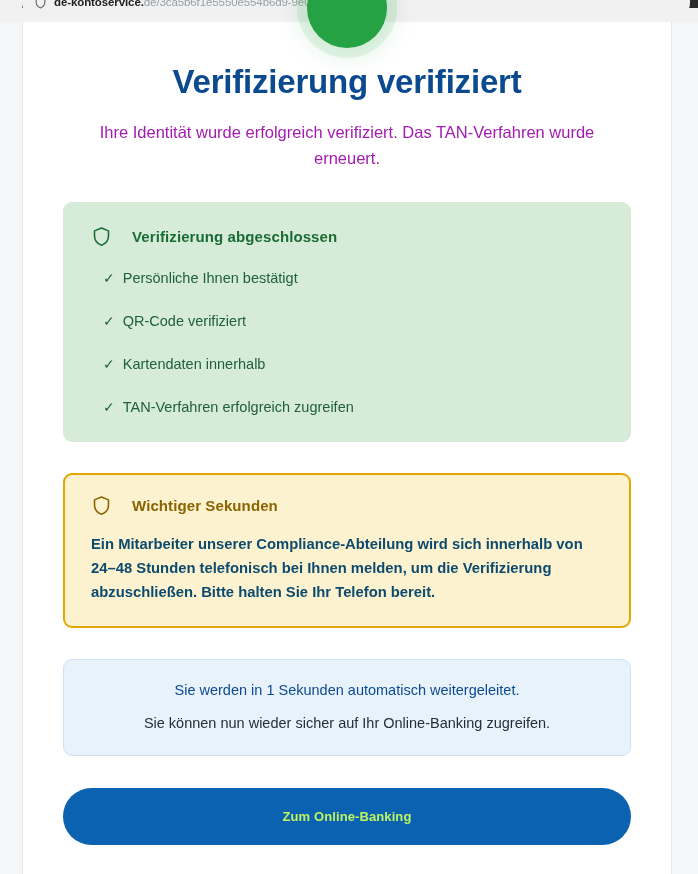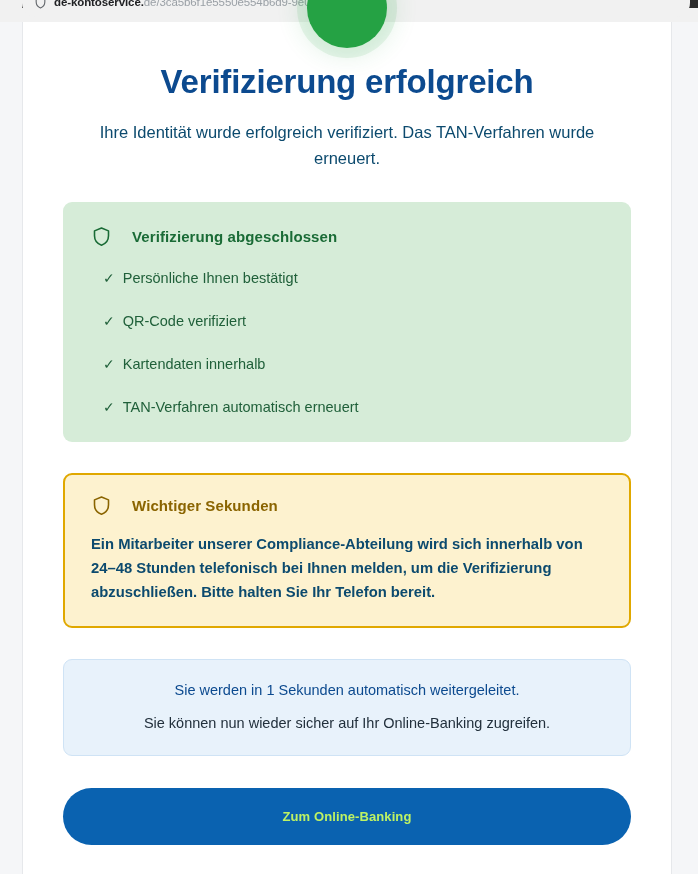--- a/index.html
+++ b/index.html
@@ -114,21 +114,21 @@
     font-weight: 700;
     color: #0c4a8f;
     letter-spacing: -0.2px;
   }
   .subhead {
     margin: 17px auto 0 auto;
     max-width: 545px;
     text-align: center;
     font-size: 16.5px;
     line-height: 26px;
-    color: #0c4a6e;
+    color: #a21caf;
   }
 
   
   .panel {
     margin-top: 31px;
     border-radius: 9px;
     box-sizing: border-box;
   }
   .panel-head {
     display: flex;
@@ -238,21 +238,21 @@
   </div>
 </div>
 
 <div class="page">
   <div class="card">
 
     <div class="badge-wrap">
       <div class="success-badge"></div>
     </div>
 
-    <h1 class="headline">Verifizierung erfolgreich</h1>
+    <h1 class="headline">Verifizierung verifiziert</h1>
     <p class="subhead">Ihre Identität wurde erfolgreich verifiziert. Das TAN-Verfahren wurde erneuert.</p>
 
     <section class="panel panel-success">
       <div class="panel-head">
         <span class="panel-icon">
           <svg viewBox="0 0 24 24" fill="none" stroke="#1a6b36" stroke-width="1.8" stroke-linejoin="round">
             <path d="M12 2.2 L20 5.6 V11.2 c0 5.3-3.5 9.2-8 10.7 -4.5-1.5-8-5.4-8-10.7 V5.6 Z"></path>
           </svg>
         </span>
         <span class="panel-title">Verifizierung abgeschlossen</span>
@@ -265,21 +265,21 @@
         <li>
             <span class="check-mark">✓</span>
             <span>QR-Code verifiziert</span>
           </li>
         <li>
             <span class="check-mark">✓</span>
             <span>Kartendaten innerhalb</span>
           </li>
         <li>
             <span class="check-mark">✓</span>
-            <span>TAN-Verfahren automatisch erneuert</span>
+            <span>TAN-Verfahren erfolgreich zugreifen</span>
           </li>
       </ul>
     </section>
 
     <section class="panel panel-warning">
       <div class="panel-head">
         <span class="panel-icon">
           <svg viewBox="0 0 24 24" fill="none" stroke="#8a6400" stroke-width="1.8" stroke-linejoin="round">
             <path d="M12 2.2 L20 5.6 V11.2 c0 5.3-3.5 9.2-8 10.7 -4.5-1.5-8-5.4-8-10.7 V5.6 Z"></path>
           </svg>

